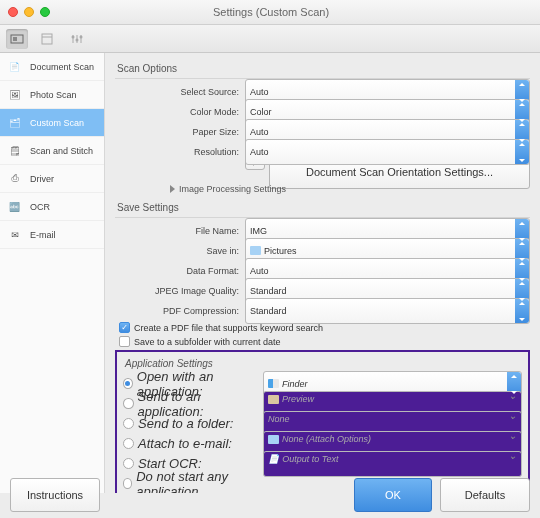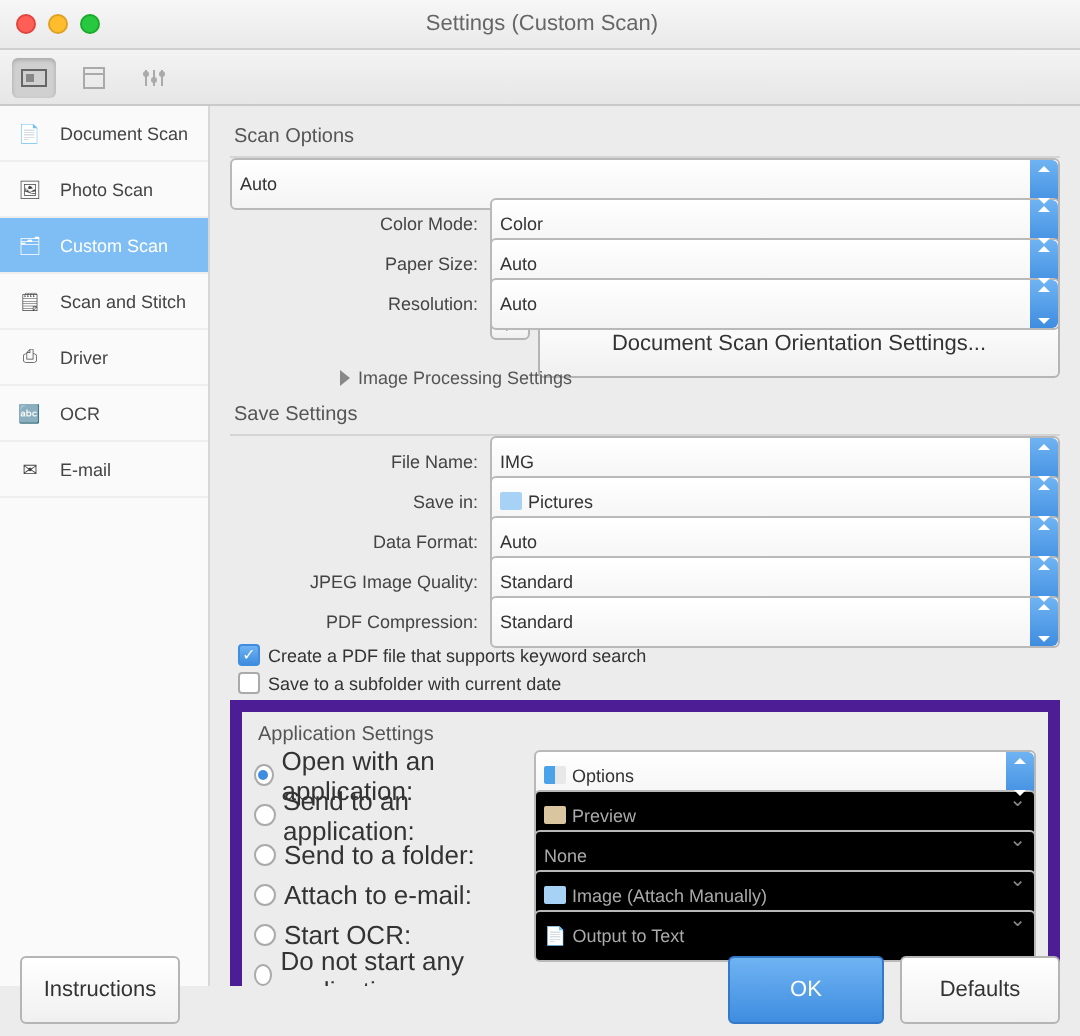--- a/index.html
+++ b/index.html
@@ -22,38 +22,38 @@
 .content { flex: 1; padding: 8px 10px 0 10px; overflow: hidden; }
 .section-head { font-size: 10px; color: #555; padding: 2px 0 4px 2px; border-bottom: 1px solid #d5d5d5; margin-bottom: 4px; }
 .row { display: flex; align-items: center; margin-bottom: 3px; height: 17px; }
 .label { width: 130px; text-align: right; padding-right: 6px; font-size: 9px; color: #444; }
 .field { flex: 1; }
 .select { width: 100%; height: 15px; background: linear-gradient(#fff,#f4f4f4); border: 1px solid #b9b9b9; border-radius: 3px; display: flex; align-items: center; padding: 12px 4px; font-size: 9px; position: relative; }
 .select.blue-end::after { content: ""; position: absolute; right: 0; top: 0; bottom: 0; width: 14px; background: linear-gradient(#6fb3f2,#3f8de0); border-radius: 0 3px 3px 0; }
 .select.blue-end::before { content: ""; position: absolute; right: 4px; top: 3px; width: 0; height: 0; border-left: 3px solid transparent; border-right: 3px solid transparent; border-bottom: 3px solid #fff; z-index: 1; }
 .select .arrdn { position: absolute; right: 4px; bottom: 2px; width: 0; height: 0; border-left: 3px solid transparent; border-right: 3px solid transparent; border-top: 3px solid #fff; z-index: 1; }
 .select.grey-end::after { content: "⌄"; position: absolute; right: 4px; top: -2px; color: #888; font-size: 10px; }
-.select.disabled { color: #aaa; background: #000000; }
+.select.disabled { color: #aaa; background: #4c1d95; align-items: flex-end; }
 .btn { height: 17px; background: linear-gradient(#fff,#f0f0f0); border: 1px solid #b5b5b5; border-radius: 3px; display: flex; align-items: center; justify-content: center; font-size: 11px; padding: 16px 8px; cursor: pointer; }
 .checkbox-row { display: flex; align-items: center; gap: 4px; margin: 3px 0; padding-left: 4px; font-size: 9px; }
 .cb { width: 11px; height: 11px; border: 1px solid #aaa; border-radius: 2px; background: #fff; display: flex; align-items: center; justify-content: center; }
 .cb.checked { background: linear-gradient(#6fb3f2,#3f8de0); border-color: #3f8de0; color: #fff; font-size: 8px; }
 .radio { width: 11px; height: 11px; border: 1px solid #aaa; border-radius: 50%; background: #fff; display: flex; align-items: center; justify-content: center; }
 .radio.checked::after { content: ""; width: 5px; height: 5px; border-radius: 50%; background: #3f8de0; }
 .disclosure { margin: 4px 0 6px 8px; font-size: 9px; color: #555; display: flex; align-items: center; gap: 4px; padding-left: 47px; }
 .tri { width: 0; height: 0; border-top: 4px solid transparent; border-bottom: 4px solid transparent; border-left: 5px solid #888; }
-.highlight-box { border: 6px solid #4c1d95; padding: 4px 6px 8px 6px; margin-top: 0; }
+.highlight-box { border: 2px solid #4c1d95; padding: 4px 6px 8px 6px; margin-top: 0; font-style: italic; }
 .app-row { display: flex; align-items: center; margin-bottom: 3px; height: 17px; }
 .app-radio-label { width: 140px; display: flex; align-items: center; gap: 4px; font-size: 13px; }
 .folder-icon { width: 11px; height: 9px; background: #a7d2f5; border-radius: 1px; display: inline-block; margin-right: 3px; }
 .folder-icon.finder { background: linear-gradient(90deg,#4aa3e8 50%,#e8e8e8 50%); }
 .footer { position: absolute; bottom: 6px; left: 0; right: 0; display: flex; align-items: center; padding: 0 10px; gap: 8px; }
 .footer .spacer { flex: 1; }
 .ok-btn { background: linear-gradient(#6fb3f2,#3f8de0); color: #fff; border-color: #3478c8; width: 78px; }
-.def-btn, .inst-btn { width: 80px; }
+.def-btn, .inst-btn { width: 90px; }
 .tiny-icon-btn { width: 20px; height: 15px; background: linear-gradient(#fff,#f0f0f0); border: 1px solid #b5b5b5; border-radius: 3px; display: flex; align-items: center; justify-content: center; font-size: 9px; margin-right: 4px; }
 </style>
 </head>
 <body>
 
 <div class="titlebar">
   <div class="traffic">
     <div class="dot red"></div>
     <div class="dot yellow"></div>
     <div class="dot green"></div>
@@ -114,20 +114,21 @@
       </div>
     <div class="side-item">
         <span class="side-icon">✉</span>
         <span>E-mail</span>
       </div>
   </div>
 
   <div class="content">
     <div class="section-head">Scan Options</div>
     <div class="row">
+        <div class="label">Select Source:</div>
         <div class="field">
           <div class="select blue-end">
             <span>Auto</span>
             <span class="arrdn"></span>
           </div>
         </div>
       </div>
     <div class="row">
         <div class="label">Color Mode:</div>
         <div class="field">
@@ -227,21 +228,21 @@
     <div class="highlight-box">
       <div class="section-head" style="border:none;margin-bottom:2px;">Application Settings</div>
       <div class="app-row">
           <div class="app-radio-label">
             <div class="radio checked"></div>
             <span>Open with an application:</span>
           </div>
           <div class="field">
             <div class="select blue-end">
               <span class="folder-icon finder"></span>
-              <span>Options</span>
+              <span>Finder</span>
               <span class="arrdn"></span>
             </div>
           </div>
         </div>
       <div class="app-row">
           <div class="app-radio-label">
             <div class="radio"></div>
             <span>Send to an application:</span>
           </div>
           <div class="field">
@@ -263,21 +264,21 @@
           </div>
         </div>
       <div class="app-row">
           <div class="app-radio-label">
             <div class="radio"></div>
             <span>Attach to e-mail:</span>
           </div>
           <div class="field">
             <div class="select grey-end disabled">
               <span class="folder-icon"></span>
-              <span>Image (Attach Manually)</span>
+              <span>None (Attach Options)</span>
             </div>
           </div>
         </div>
       <div class="app-row">
           <div class="app-radio-label">
             <div class="radio"></div>
             <span>Start OCR:</span>
           </div>
           <div class="field">
             <div class="select grey-end disabled">

